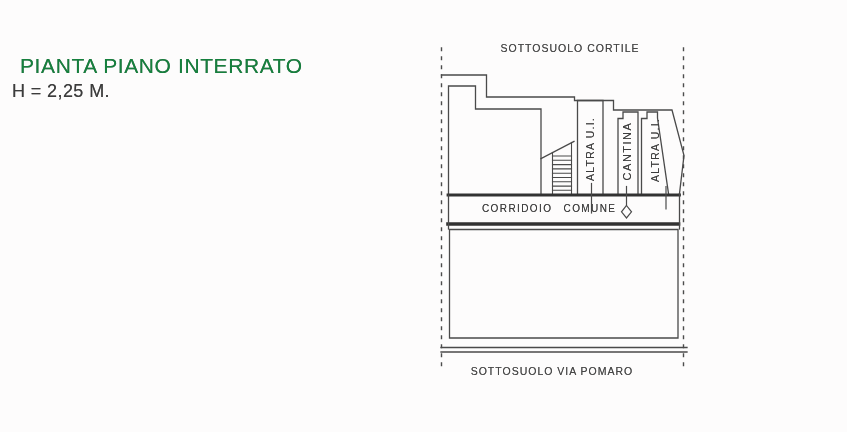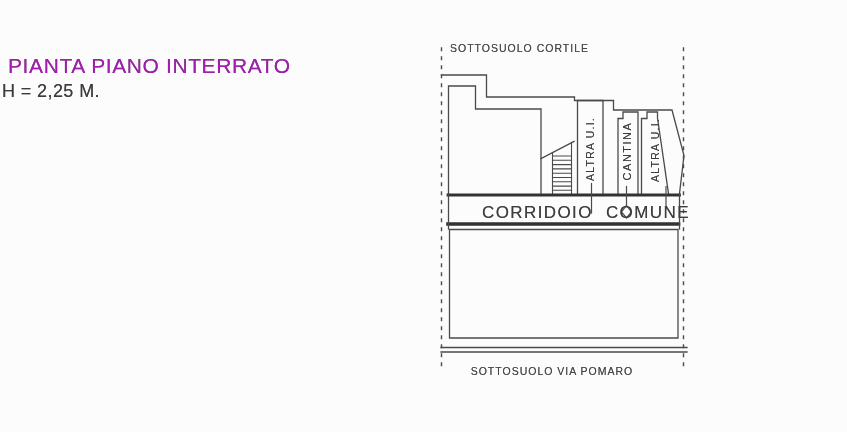--- a/index.html
+++ b/index.html
@@ -5,26 +5,26 @@
   html,body{margin:0;padding:0;background:#ffffff;}
   #page{
     position:relative;width:847px;height:432px;overflow:hidden;
     background:#fdfcfc;
     font-family:"Liberation Sans", sans-serif;
     color:#3f3f3f;
   }
   .abs{position:absolute;}
   
   .scan{text-shadow:0 0 .6px rgba(70,70,70,.75);}
-  .title-line1{left:8px;top:54px;font-size:21px;letter-spacing:.6px;color:#a21caf;}
-  .title-line2{left:2px;top:81px;font-size:18px;letter-spacing:.4px;color:#3c3c3c;}
+  .title-line1{left:20px;top:54px;font-size:21px;letter-spacing:.6px;color:#15803d;}
+  .title-line2{left:12px;top:81px;font-size:18px;letter-spacing:.4px;color:#3c3c3c;}
   .plan-label{font-size:10.5px;letter-spacing:1px;color:#474747;white-space:nowrap;}
-  .top-label{left:450px;top:42px;width:240px;text-align:left;}
+  .top-label{left:450px;top:42px;width:240px;text-align:center;}
   .bottom-label{left:430px;top:365px;width:244px;text-align:center;}
-  .corridor-label{left:482px;top:203px;font-size:17px;letter-spacing:1.4px;word-spacing:7px;color:#3d3d3d;}
+  .corridor-label{left:482px;top:203px;font-size:10px;letter-spacing:1.4px;word-spacing:7px;color:#3d3d3d;}
   .room-label{
     font-size:10.5px;letter-spacing:1.2px;color:#3d3d3d;white-space:nowrap;
     transform:translate(-50%,-50%) rotate(-90deg);
   }
   .r1{left:590px;top:149px;}
   .r2{left:627px;top:151px;font-size:11px;letter-spacing:1.5px;}
   .r3{left:655px;top:150px;}
   svg{position:absolute;left:0;top:0;}
   svg *{vector-effect:non-scaling-stroke;}
 </style>

